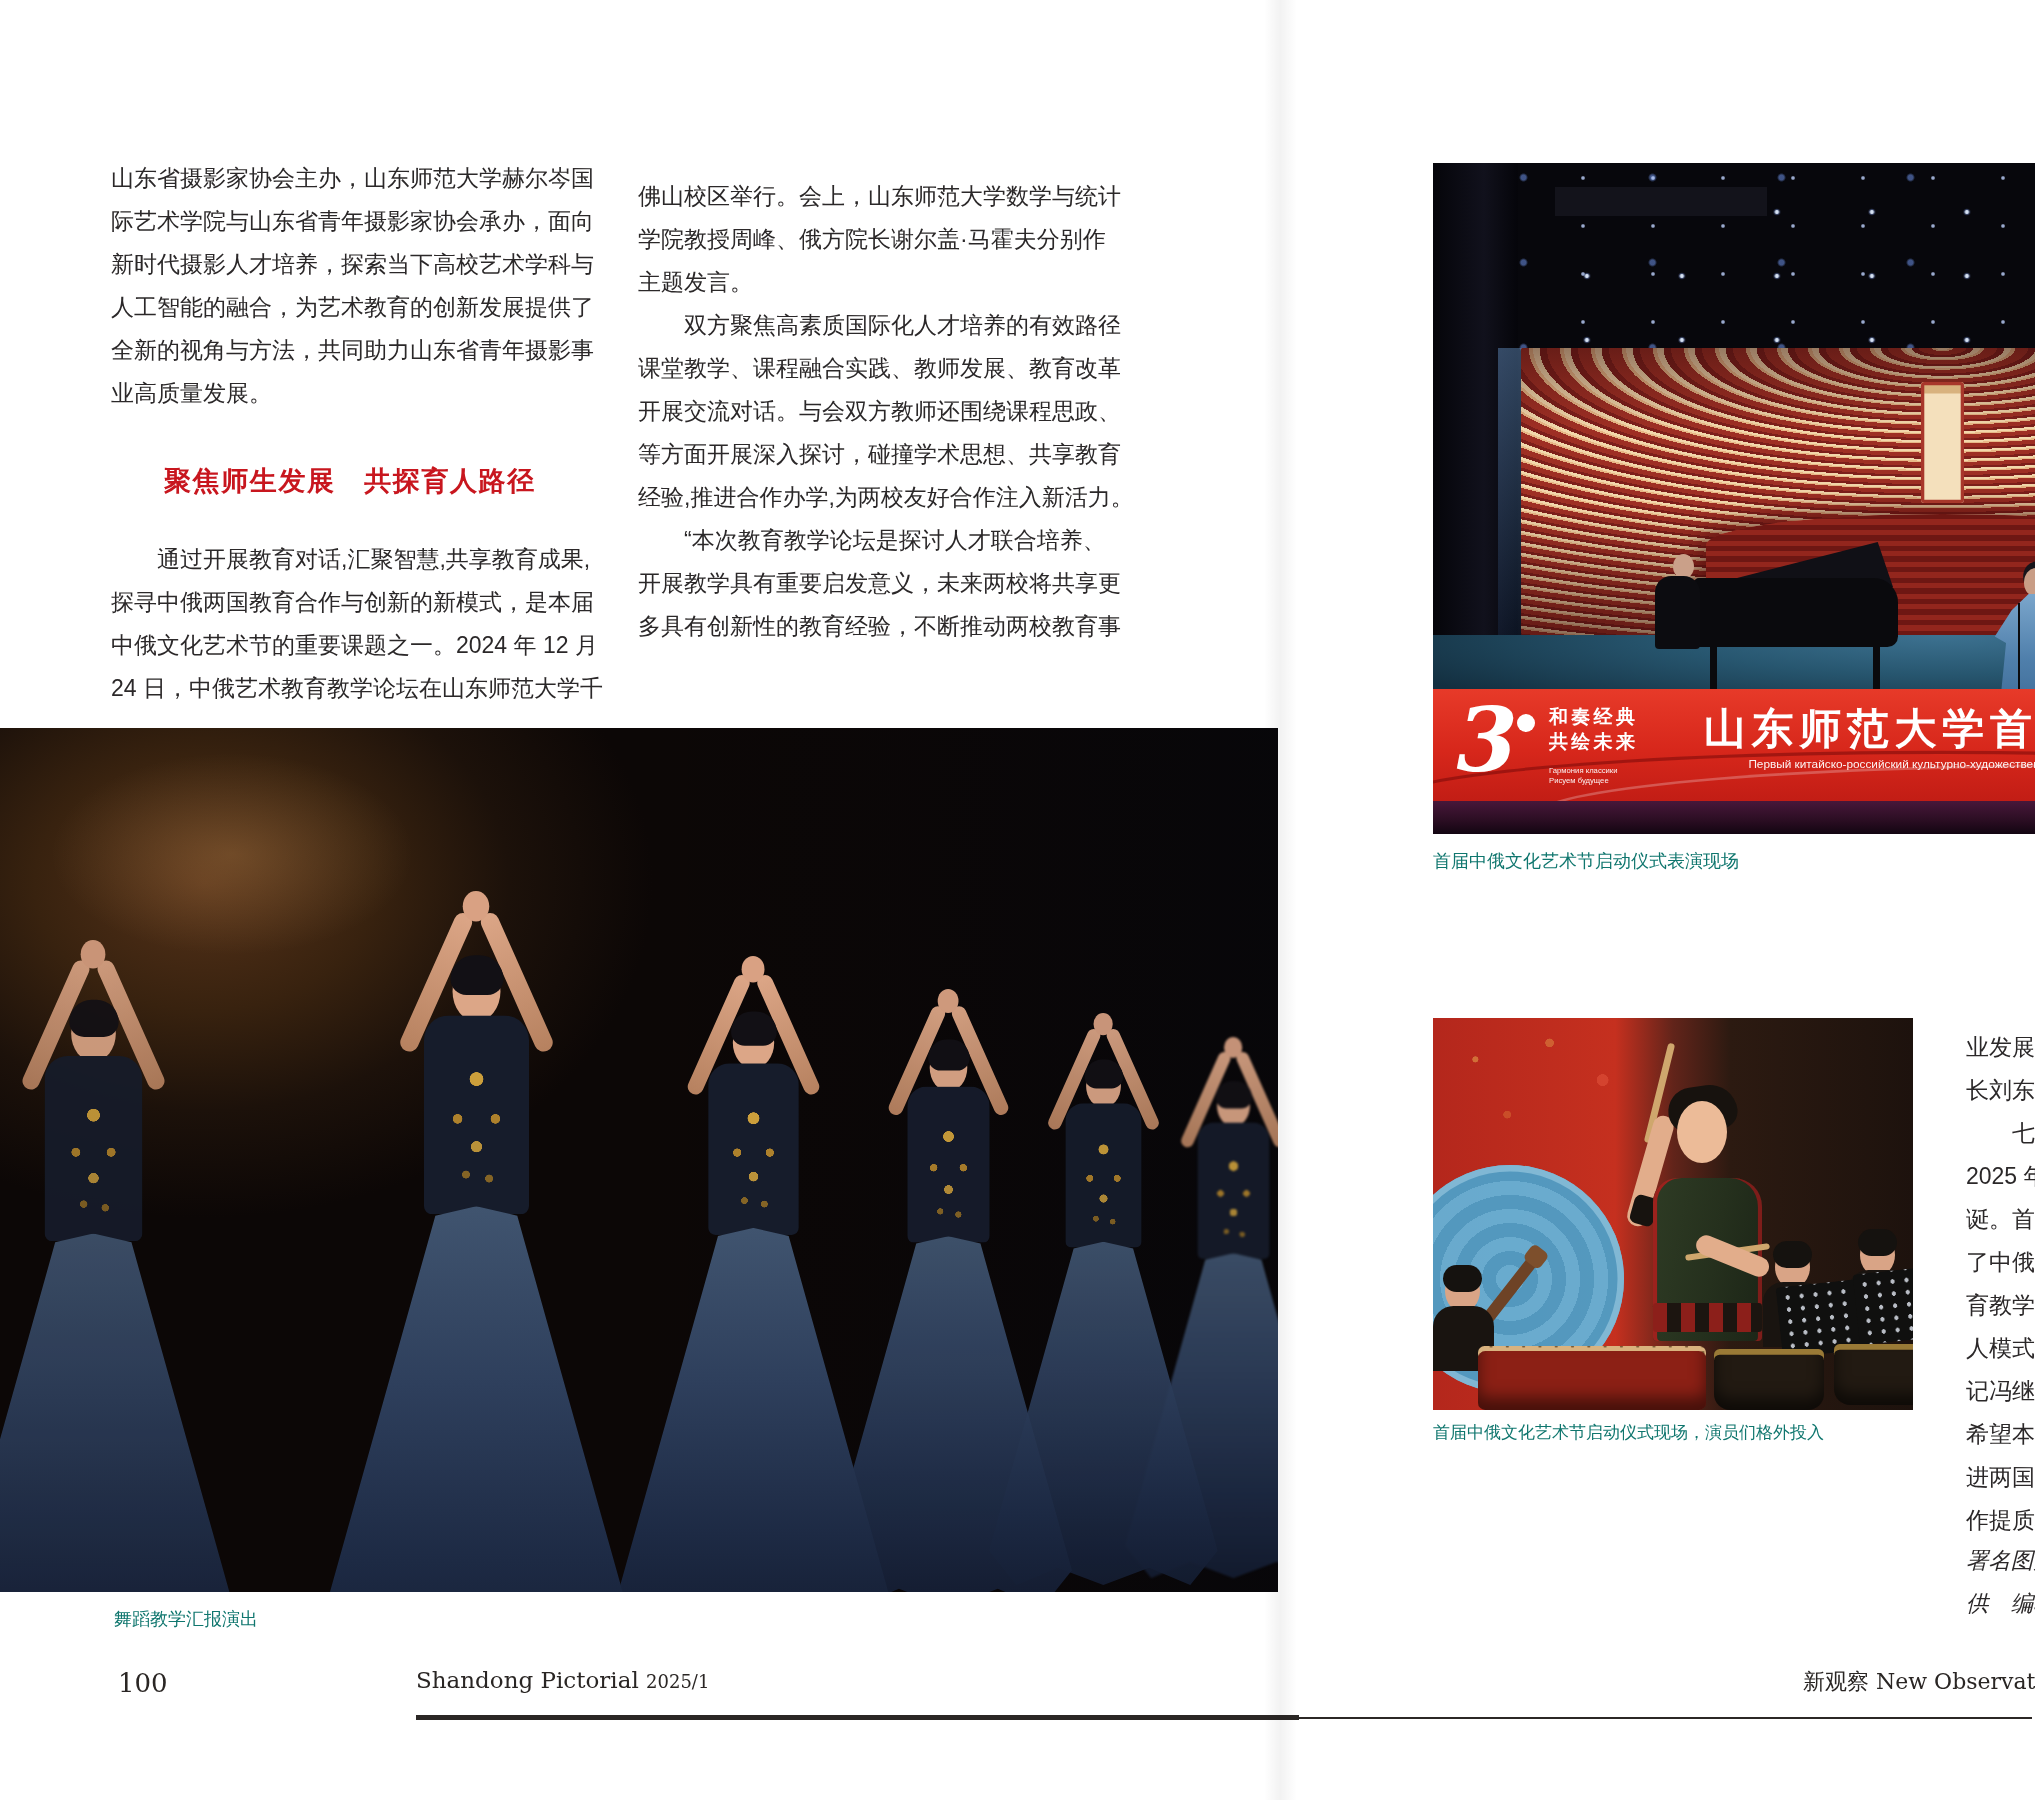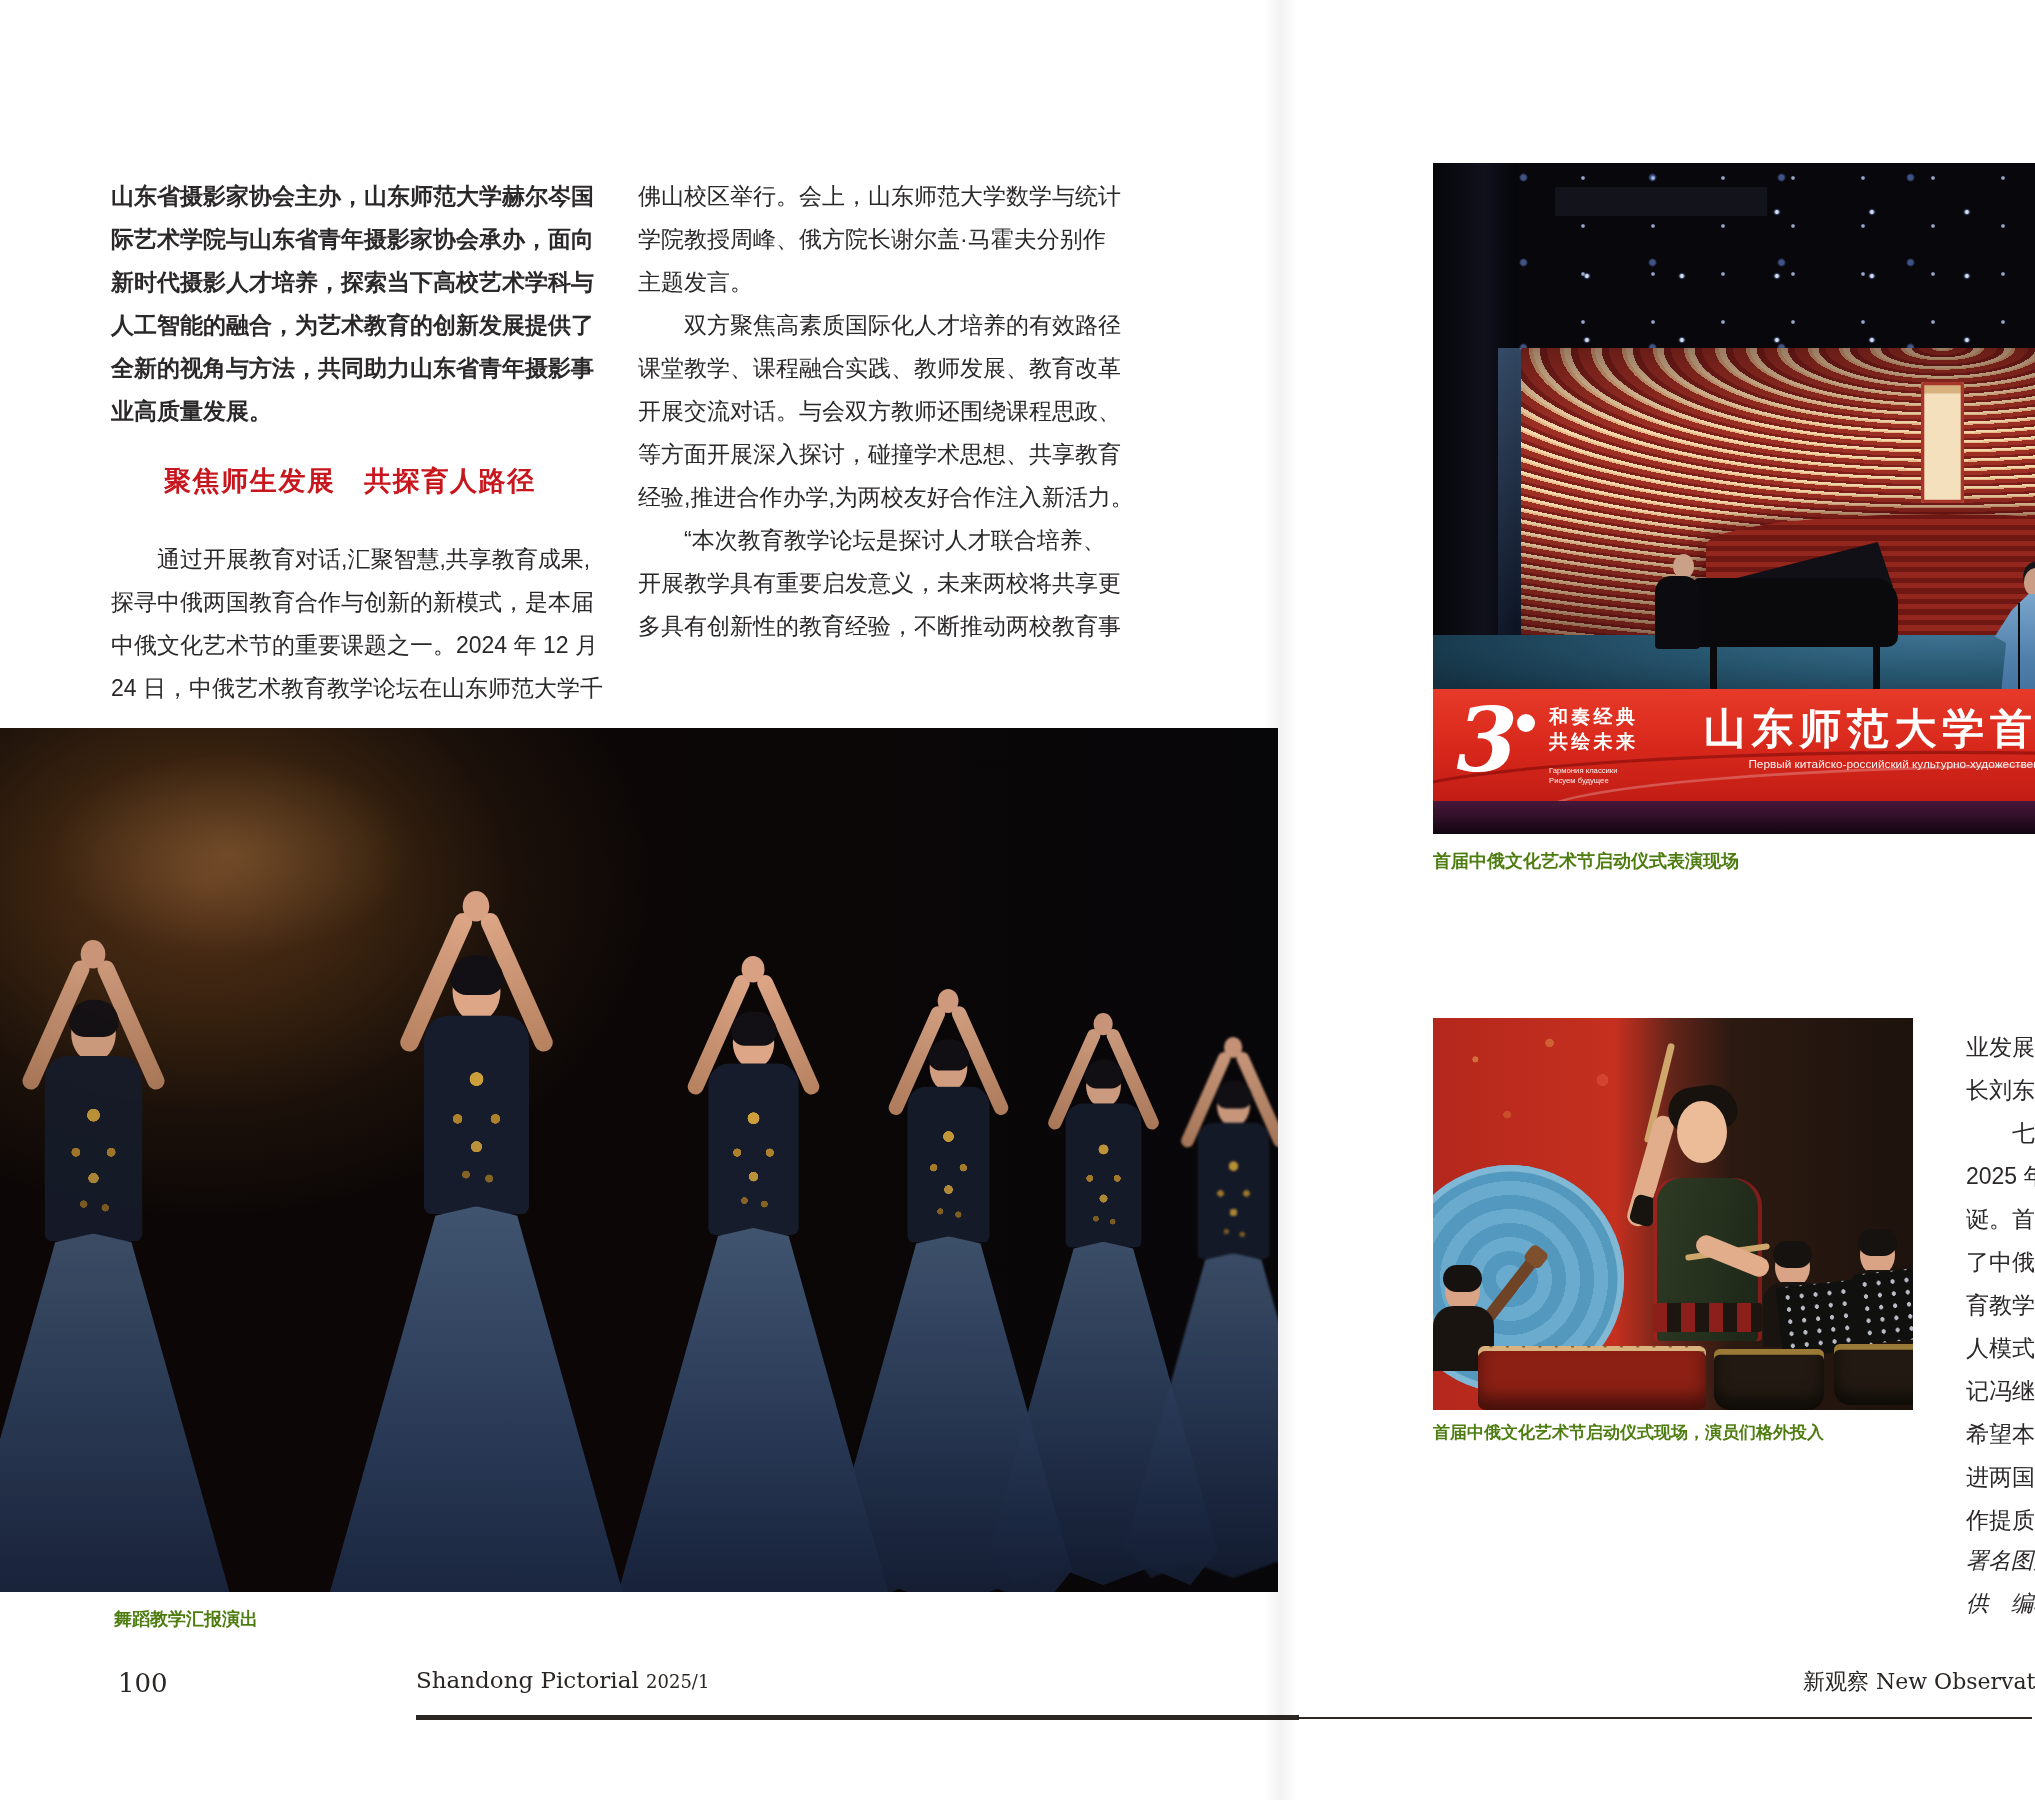--- a/index.html
+++ b/index.html
@@ -10,21 +10,21 @@
   .abs{position:absolute;}
   
   .body-col{font-size:23px;line-height:43px;color:#2b2829;letter-spacing:0;}
   .body-col .line{white-space:pre;height:43px;}
   .section-heading{
     font-size:27px;font-weight:bold;color:#c8161e;letter-spacing:1.6px;white-space:pre;
   }
   .credit-col{font-size:22.4px;line-height:43px;color:#2b2829;
     font-family:"DejaVu Serif",serif;font-style:italic;}
   .credit-col .line{white-space:pre;height:43px;}
-  .photo-caption{font-size:18px;font-weight:bold;color:#4d7c0f;white-space:pre;}
+  .photo-caption{font-size:18px;font-weight:normal;color:#0f766e;white-space:pre;}
   
   .footer-serif{font-family:"DejaVu Serif",serif;color:#2a2624;}
   .rule{background:#2b2725;}
   
   .photo1{left:1433px;top:163px;width:1018px;height:671px;background:#07070c;overflow:hidden;}
   .p1-lights{left:0;top:0;width:100%;height:191px;
     background-image:
       radial-gradient(circle,rgba(225,238,255,.95) 0 1.6px,rgba(140,170,255,.4) 2.4px,transparent 3.7px),
       radial-gradient(circle,rgba(190,210,255,.8) 0 1.2px,transparent 2.4px),
       radial-gradient(circle,rgba(120,160,255,.5) 0 2.4px,transparent 4.5px);
@@ -147,21 +147,21 @@
     background-image:radial-gradient(circle,#7a5a34 0 1.6px,transparent 2px);background-size:16.3px 7.3px;background-position:4.9px 3.3px;}
   .p3-timp{top:331px;height:61px;border-radius:5.7px 5.7px 16.3px 16.3px;background:#221a12;
     box-shadow:inset 0 5.7px 0 #9a7a36, inset 0 -10.6px 14.7px rgba(0,0,0,.6);}
   
   .gutter{left:1264px;top:0;width:33px;height:1800px;
     background:linear-gradient(90deg,rgba(0,0,0,0),rgba(0,0,0,.05) 50%,rgba(0,0,0,0));}
 </style>
 </head>
 <body>
 
-<div class="abs body-col" style="left:111px;top:175px;width:493px;font-weight:bold;">
+<div class="abs body-col" style="left:111px;top:157px;width:493px;">
     <div class="line">山东省摄影家协会主办，山东师范大学赫尔岑国</div>
     <div class="line">际艺术学院与山东省青年摄影家协会承办，面向</div>
     <div class="line">新时代摄影人才培养，探索当下高校艺术学科与</div>
     <div class="line">人工智能的融合，为艺术教育的创新发展提供了</div>
     <div class="line">全新的视角与方法，共同助力山东省青年摄影事</div>
     <div class="line">业高质量发展。</div>
   </div>
 
 <div class="abs section-heading" style="left:164px;top:463px;">聚焦师生发展　共探育人路径</div>
 

